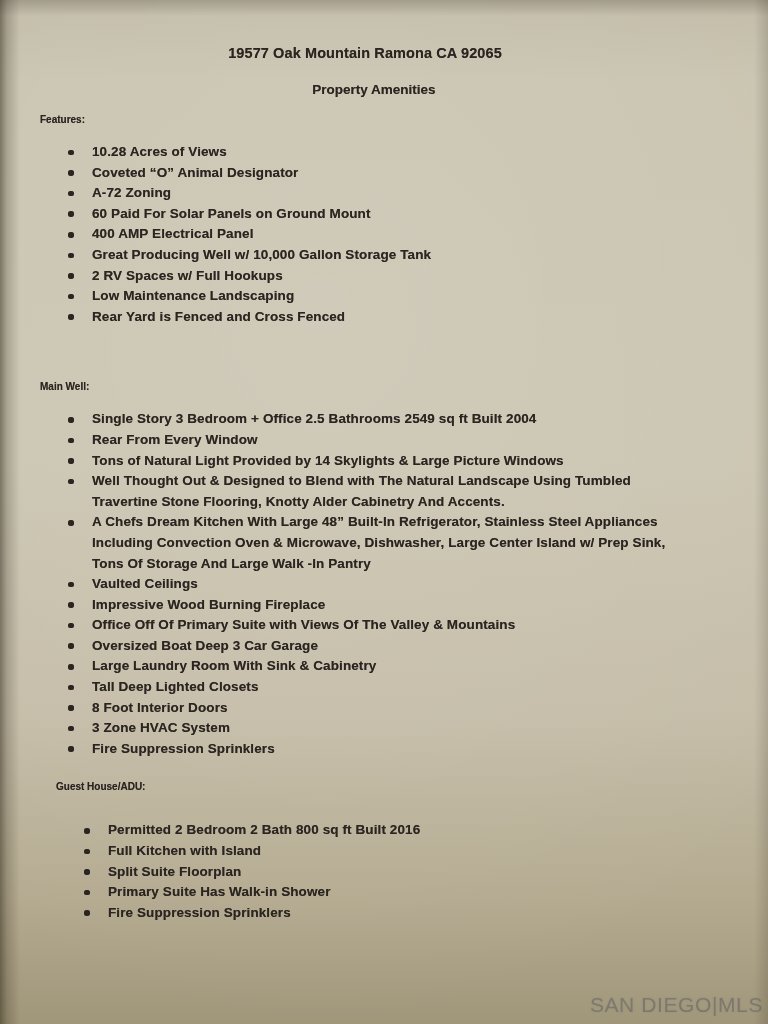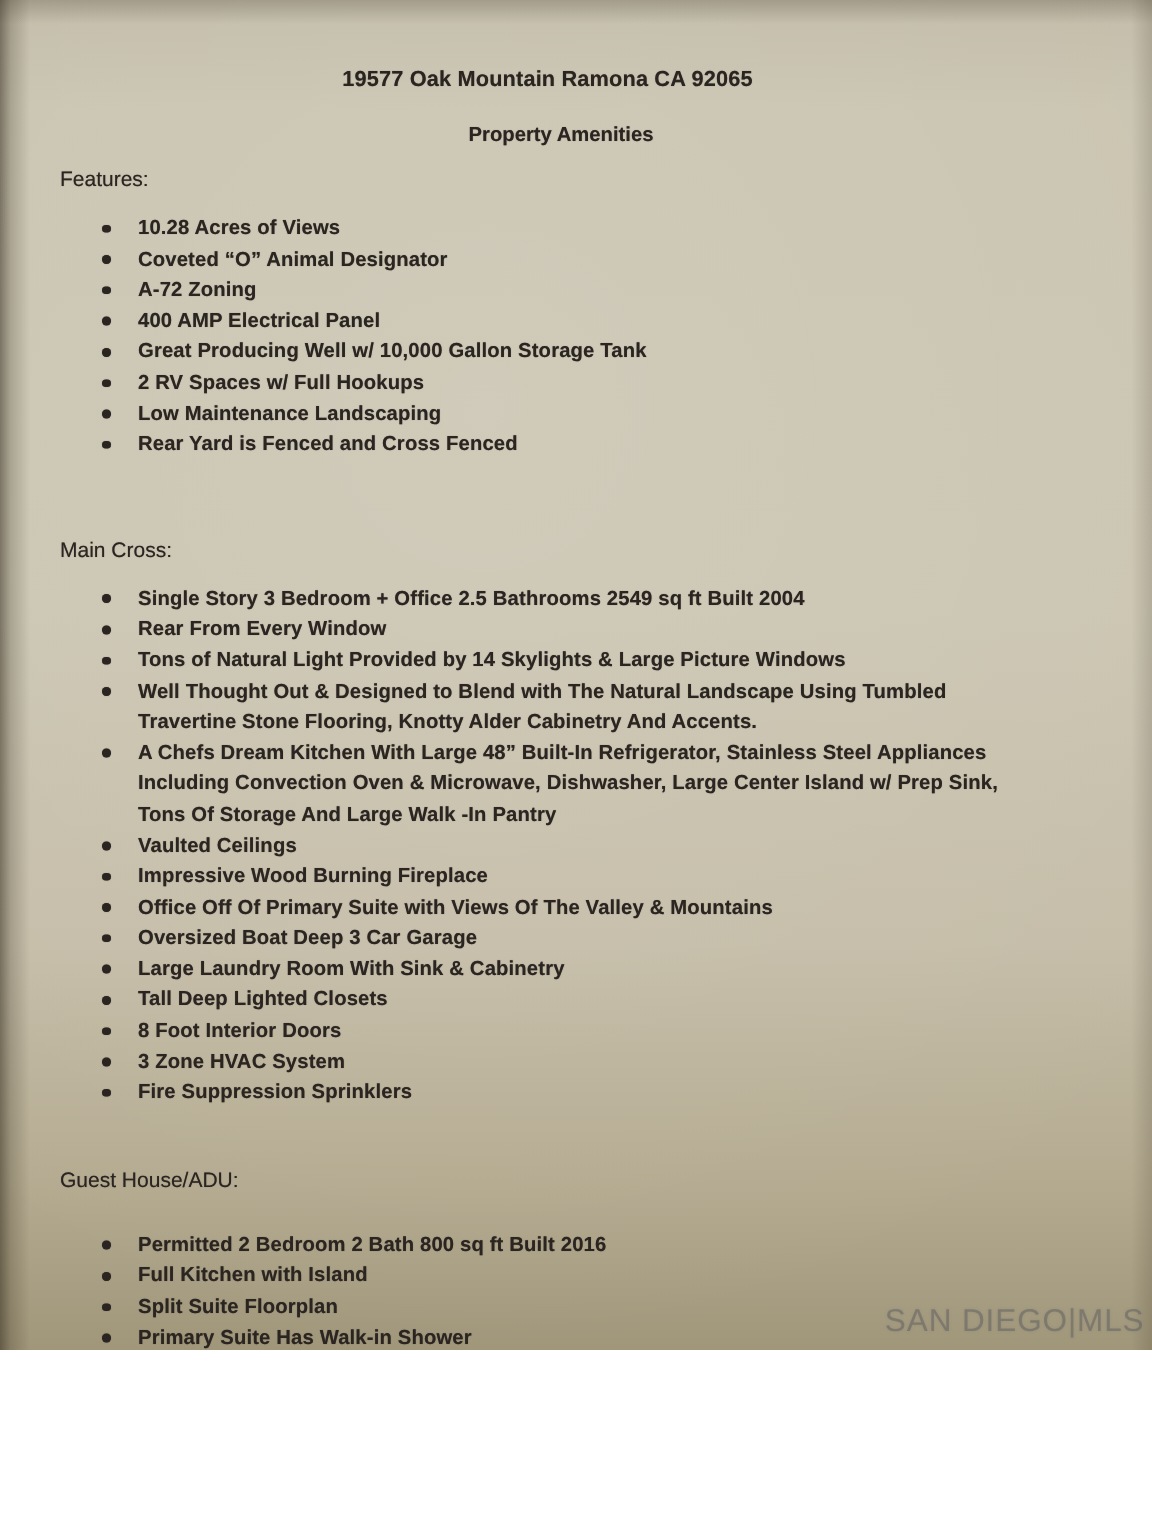--- a/index.html
+++ b/index.html
@@ -3,21 +3,21 @@
 <meta charset="utf-8">
 <style>
   html, body { margin: 0; padding: 0; }
   body {
     width: 768px; height: 1024px;
     font-family: "Liberation Sans", sans-serif;
     overflow: hidden;
   }
   .page {
     position: relative;
-    width: 768px; height: 900px;
+    width: 768px; height: 1024px;
     overflow: hidden;
     background:
       linear-gradient(90deg, rgba(42,34,20,0.50) 0px, rgba(42,34,20,0.22) 7px, rgba(42,34,20,0) 20px),
       linear-gradient(180deg, rgba(42,34,20,0.22) 0px, rgba(42,34,20,0) 16px),
       linear-gradient(270deg, rgba(42,34,20,0.16) 0px, rgba(42,34,20,0) 14px),
       radial-gradient(140% 120% at 42% 30%, rgba(255,255,255,0.10), rgba(0,0,0,0) 60%),
       linear-gradient(180deg, #c2bba8 0%, #cac4b1 8%, #cbc5b2 45%, #c5bda8 70%, #b4aa90 88%, #a0967a 100%);
   }
   .content {
     position: absolute;
@@ -40,26 +40,26 @@
     margin: 21px 0 0 0;
     width: 100%;
     text-align: center;
     transform: translateX(-10px);
     font-size: 13.5px;
     line-height: 15px;
   }
   .doc-section { margin: 0; }
   #sections > section:nth-of-type(1) { margin-top: 15px; }
   #sections > section:nth-of-type(2) { margin-top: 52px; }
-  #sections > section:nth-of-type(3) { margin-top: 40px; }
+  #sections > section:nth-of-type(3) { margin-top: 20px; padding-left: 16px; }
   .section-heading {
     margin: 0 0 0 40px;
-    font-size: 14px;
+    font-size: 10px;
     line-height: 15px;
-    font-weight: 400;
+    font-weight: 700;
   }
   .bullet-list {
     list-style: none;
     margin: 15px 0 0 0;
     padding: 0 78px 0 92px;
   }
   #sections > section:nth-of-type(3) .bullet-list { margin-top: 26px; }
   .bullet-item {
     position: relative;
     font-size: 13.5px;
@@ -92,30 +92,31 @@
   <div class="content">
     <h1 class="doc-title">19577 Oak Mountain Ramona CA 92065</h1>
     <h2 class="doc-subtitle">Property Amenities</h2>
     <div id="sections">
   <section class="doc-section">
     <h3 class="section-heading">Features:</h3>
     <ul class="bullet-list">
             <li class="bullet-item">10.28 Acres of Views</li>
             <li class="bullet-item">Coveted “O” Animal Designator</li>
             <li class="bullet-item">A-72 Zoning</li>
+            <li class="bullet-item">60 Paid For Solar Panels on Ground Mount</li>
             <li class="bullet-item">400 AMP Electrical Panel</li>
             <li class="bullet-item">Great Producing Well w/ 10,000 Gallon Storage Tank</li>
             <li class="bullet-item">2 RV Spaces w/ Full Hookups</li>
             <li class="bullet-item">Low Maintenance Landscaping</li>
             <li class="bullet-item">Rear Yard is Fenced and Cross Fenced</li>
           </ul>
   </section>
 
   <section class="doc-section">
-    <h3 class="section-heading">Main Cross:</h3>
+    <h3 class="section-heading">Main Well:</h3>
     <ul class="bullet-list">
             <li class="bullet-item">Single Story 3 Bedroom + Office 2.5 Bathrooms 2549 sq ft Built 2004</li>
             <li class="bullet-item">Rear From Every Window</li>
             <li class="bullet-item">Tons of Natural Light Provided by 14 Skylights &amp; Large Picture Windows</li>
             <li class="bullet-item">Well Thought Out &amp; Designed to Blend with The Natural Landscape Using Tumbled Travertine Stone Flooring, Knotty Alder Cabinetry And Accents.</li>
             <li class="bullet-item">A Chefs Dream Kitchen With Large 48” Built-In Refrigerator, Stainless Steel Appliances Including Convection Oven &amp; Microwave, Dishwasher, Large Center Island w/ Prep Sink, Tons Of Storage And Large Walk -In Pantry</li>
             <li class="bullet-item">Vaulted Ceilings</li>
             <li class="bullet-item">Impressive Wood Burning Fireplace</li>
             <li class="bullet-item">Office Off Of Primary Suite with Views Of The Valley &amp; Mountains</li>
             <li class="bullet-item">Oversized Boat Deep 3 Car Garage</li>

